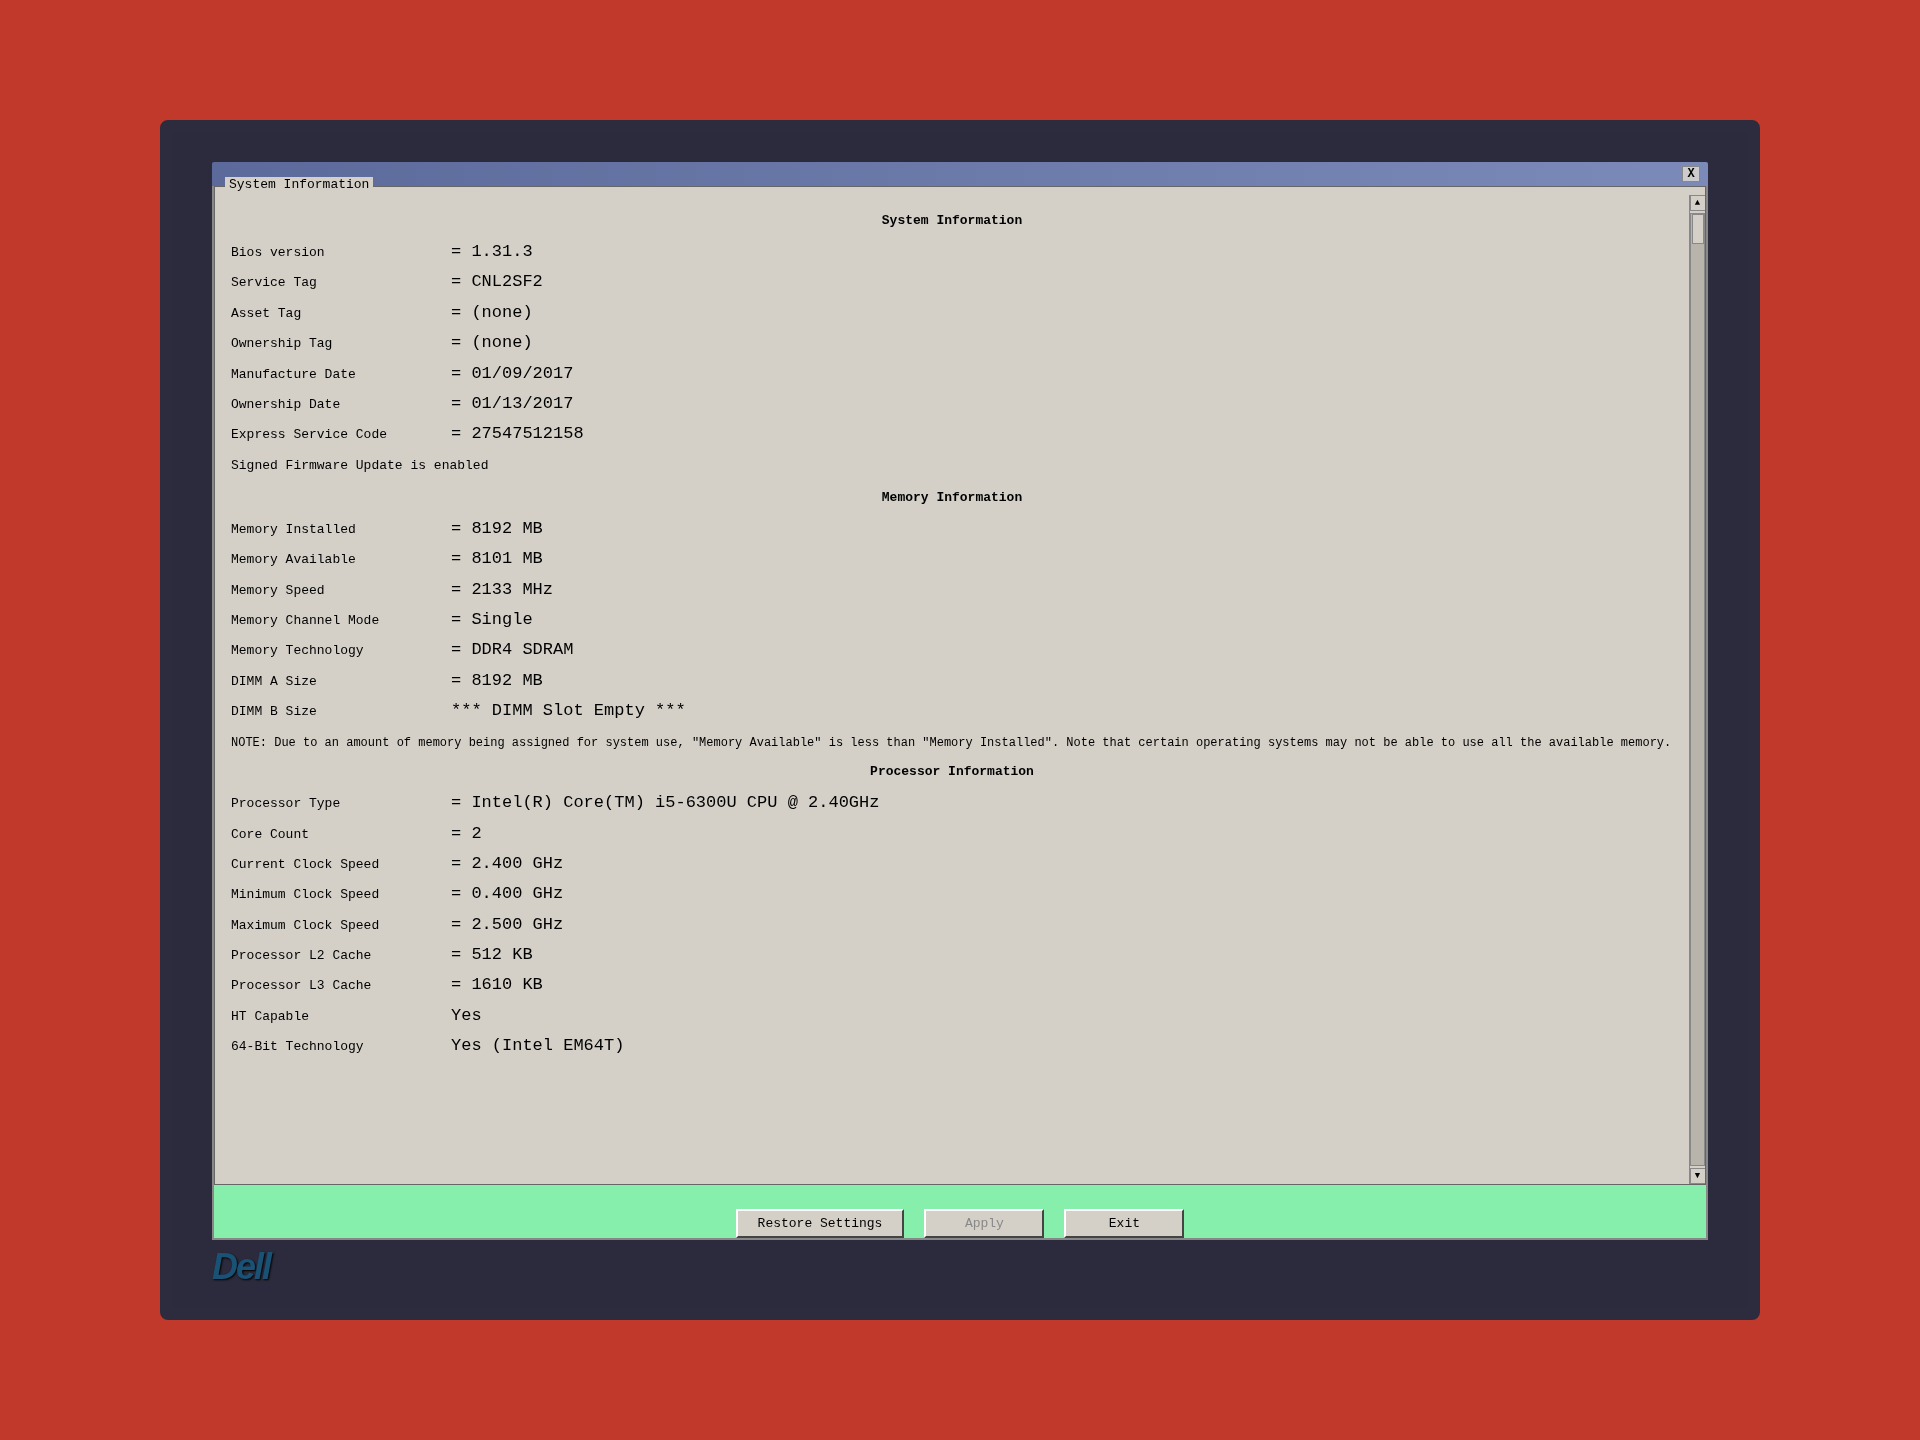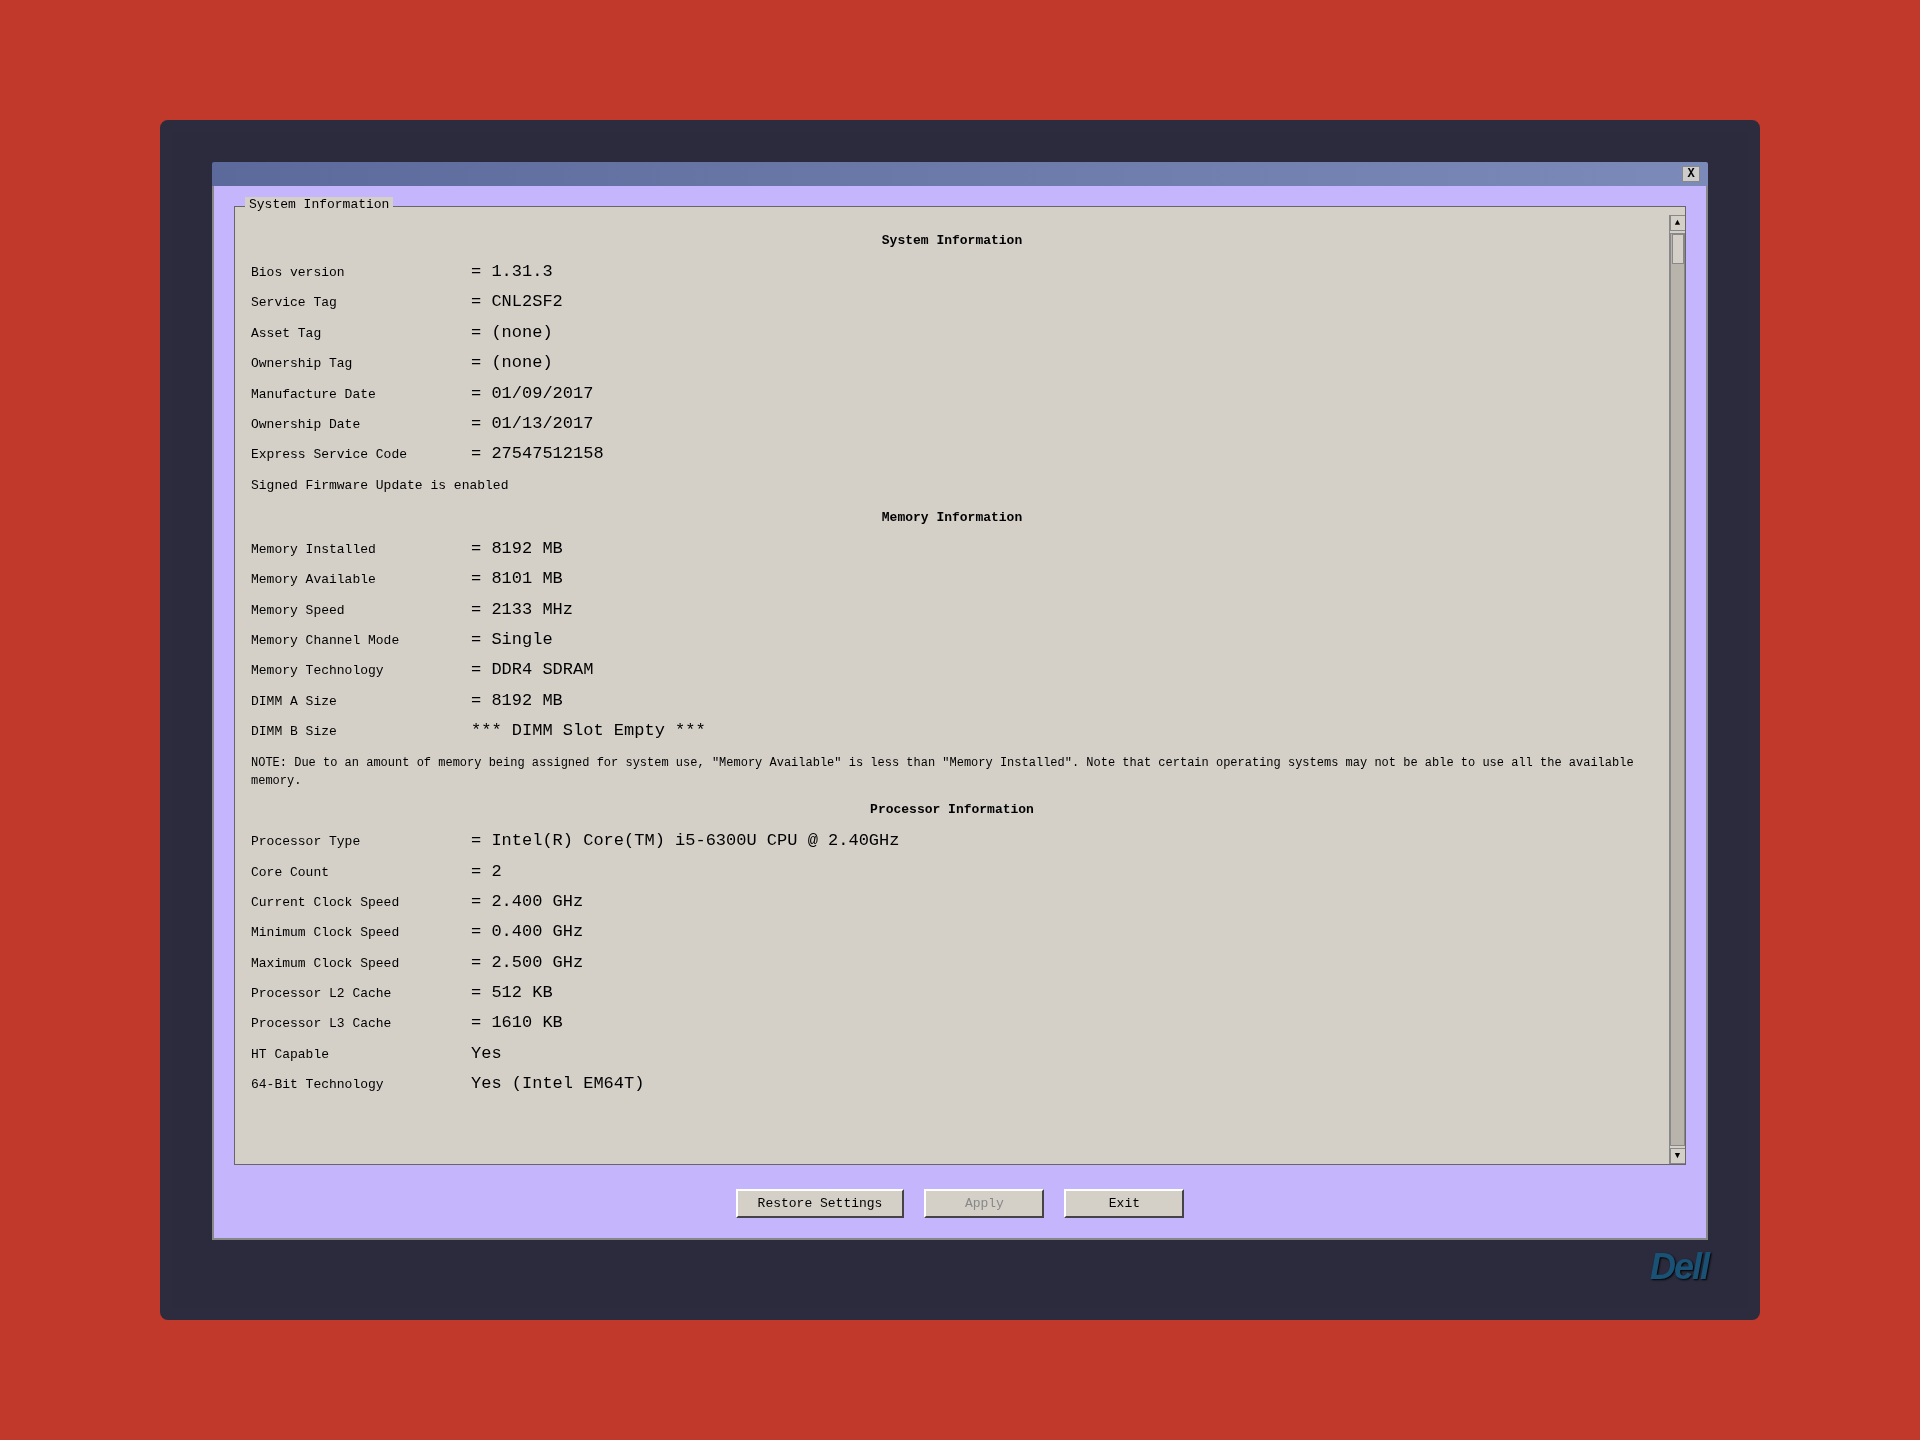--- a/index.html
+++ b/index.html
@@ -56,27 +56,26 @@
       font-size: 12px;
       width: 18px;
       height: 16px;
       display: flex;
       align-items: center;
       justify-content: center;
       cursor: pointer;
       font-weight: bold;
     }
     .dialog-container {
-      background: #c4b5fd;
+      background: #86efac;
       border: 2px solid #888;
       border-top: none;
       display: flex;
       flex-direction: column;
       flex: 1;
-      padding: 20px;
     }
     .system-info-group {
       border: 1px solid #666;
       flex: 1;
       display: flex;
       flex-direction: column;
       background: #d4d0c8;
       margin-bottom: 16px;
       position: relative;
     }
@@ -347,17 +346,17 @@
         </div>
       </div>
 
       <div class="bottom-buttons">
         <button class="btn">Restore Settings</button>
         <button class="btn disabled" disabled="">Apply</button>
         <button class="btn">Exit</button>
       </div>
     </div>
 
-    <div style="text-align:right; margin-top:6px;">
+    <div style="text-align:left; margin-top:6px;">
       <span class="dell-logo">Dell</span>
     </div>
   </div>
 </div>
 
 </body></html>

